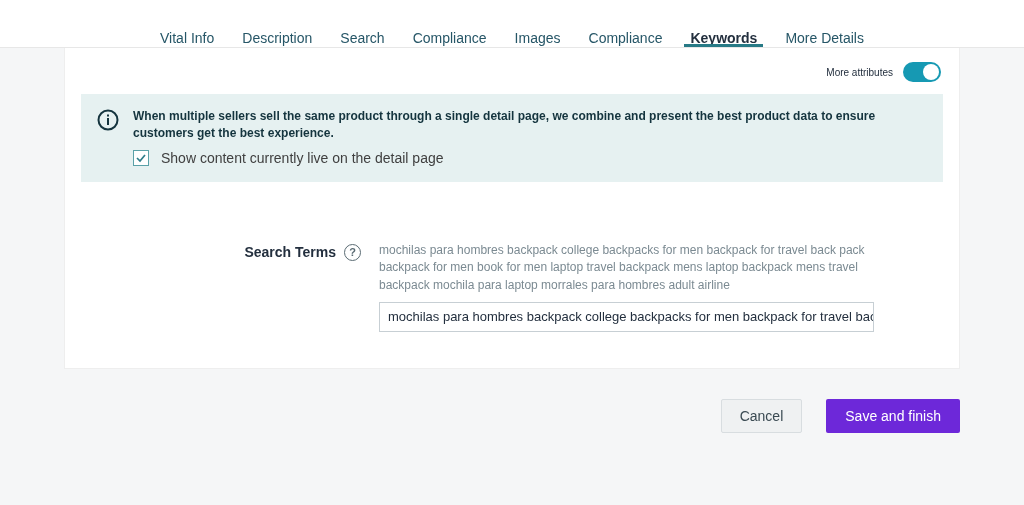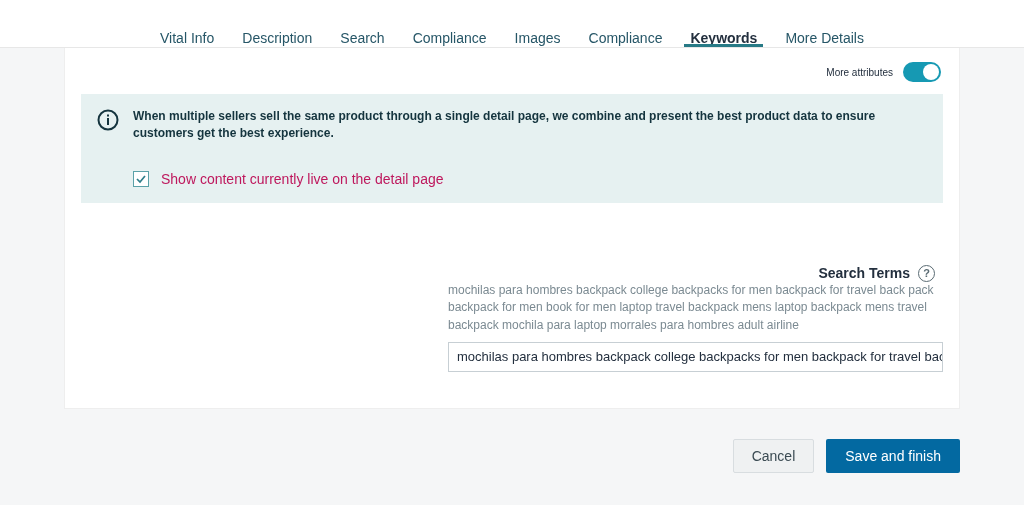--- a/index.html
+++ b/index.html
@@ -10,34 +10,34 @@
     .tab.active::after { content: ""; position: absolute; left: 8px; right: 8px; bottom: -1px; height: 3px; background: #277a86; }
     .panel { background: #fff; margin: 0 64px 20px; border: 1px solid #eee; border-top: none; }
     .more-attr-row { display: flex; justify-content: flex-end; align-items: center; padding: 14px 18px 12px; font-size: 10px; color: #232f3e; }
     .toggle { width: 38px; height: 20px; background: #1699b3; border-radius: 10px; margin-left: 10px; position: relative; cursor: pointer; }
     .toggle::after { content: ""; position: absolute; right: 2px; top: 2px; width: 16px; height: 16px; background: #fff; border-radius: 50%; }
     .info-box { background: #e6f1f1; margin: 0 16px 30px; padding: 14px 16px 16px; display: flex; align-items: flex-start; }
     .info-icon { flex: 0 0 auto; margin-right: 14px; margin-top: 1px; }
     .info-icon svg { display: block; }
     .info-body { flex: 1; }
     .info-text { font-size: 12px; font-weight: 700; color: #14343e; line-height: 1.45; }
-    .checkbox-row { display: flex; align-items: flex-start; margin-top: 28px; font-size: 14px; color: #be185d; }
+    .checkbox-row { display: flex; align-items: flex-start; margin-top: 7px; font-size: 14px; color: #404040; }
     .checkbox { width: 16px; height: 16px; border: 1px solid #5aa1a8; background: #fff; margin-right: 12px; display: inline-flex; align-items: center; justify-content: center; cursor: pointer; }
     .checkbox svg { display: block; }
-    .field-area { display: flex; align-items: flex-end; padding: 30px 16px 36px; flex-direction: column; }
+    .field-area { display: flex; align-items: flex-start; padding: 30px 16px 36px; }
     .field-label-col { width: 288px; text-align: right; padding-right: 8px; display: flex; justify-content: flex-end; align-items: center; padding-top: 2px; }
     .field-label { font-size: 14px; font-weight: 700; color: #232f3e; }
     .help-icon { width: 17px; height: 17px; border: 1.5px solid #5a6b73; border-radius: 50%; margin-left: 8px; display: inline-flex; align-items: center; justify-content: center; font-size: 11px; color: #5a6b73; font-weight: 700; cursor: pointer; }
     .field-value-col { flex: 1; padding-left: 10px; }
     .hint-text { font-size: 12px; color: #7b8a92; line-height: 1.45; max-width: 495px; }
     .text-input { width: 495px; height: 30px; border: 1px solid #c7cfd4; padding: 4px 8px; font-size: 13px; color: #232f3e; margin-top: 8px; display: flex; align-items: center; background: #fff; white-space: nowrap; overflow: hidden; }
-    .footer { display: flex; justify-content: flex-end; align-items: center; padding: 10px 64px 0; gap: 12px; }
+    .footer { display: flex; justify-content: flex-end; align-items: center; padding: 10px 64px 0; gap: 24px; }
     .btn { height: 34px; padding: 0 18px; font-size: 14px; border-radius: 2px; cursor: pointer; display: inline-flex; align-items: center; border: 1px solid transparent; }
     .btn-secondary { background: #eff1f2; color: #3a4a52; border-color: #d8dde0; }
-    .btn-primary { background: #0369a1; color: #fff; }
+    .btn-primary { background: #6d28d9; color: #fff; }
   </style>
 </head>
 <body>
 
 <div class="tabs">
   <div class="tab">
       <span>Vital Info</span>
     </div>
   <div class="tab">
       <span>Description</span>

